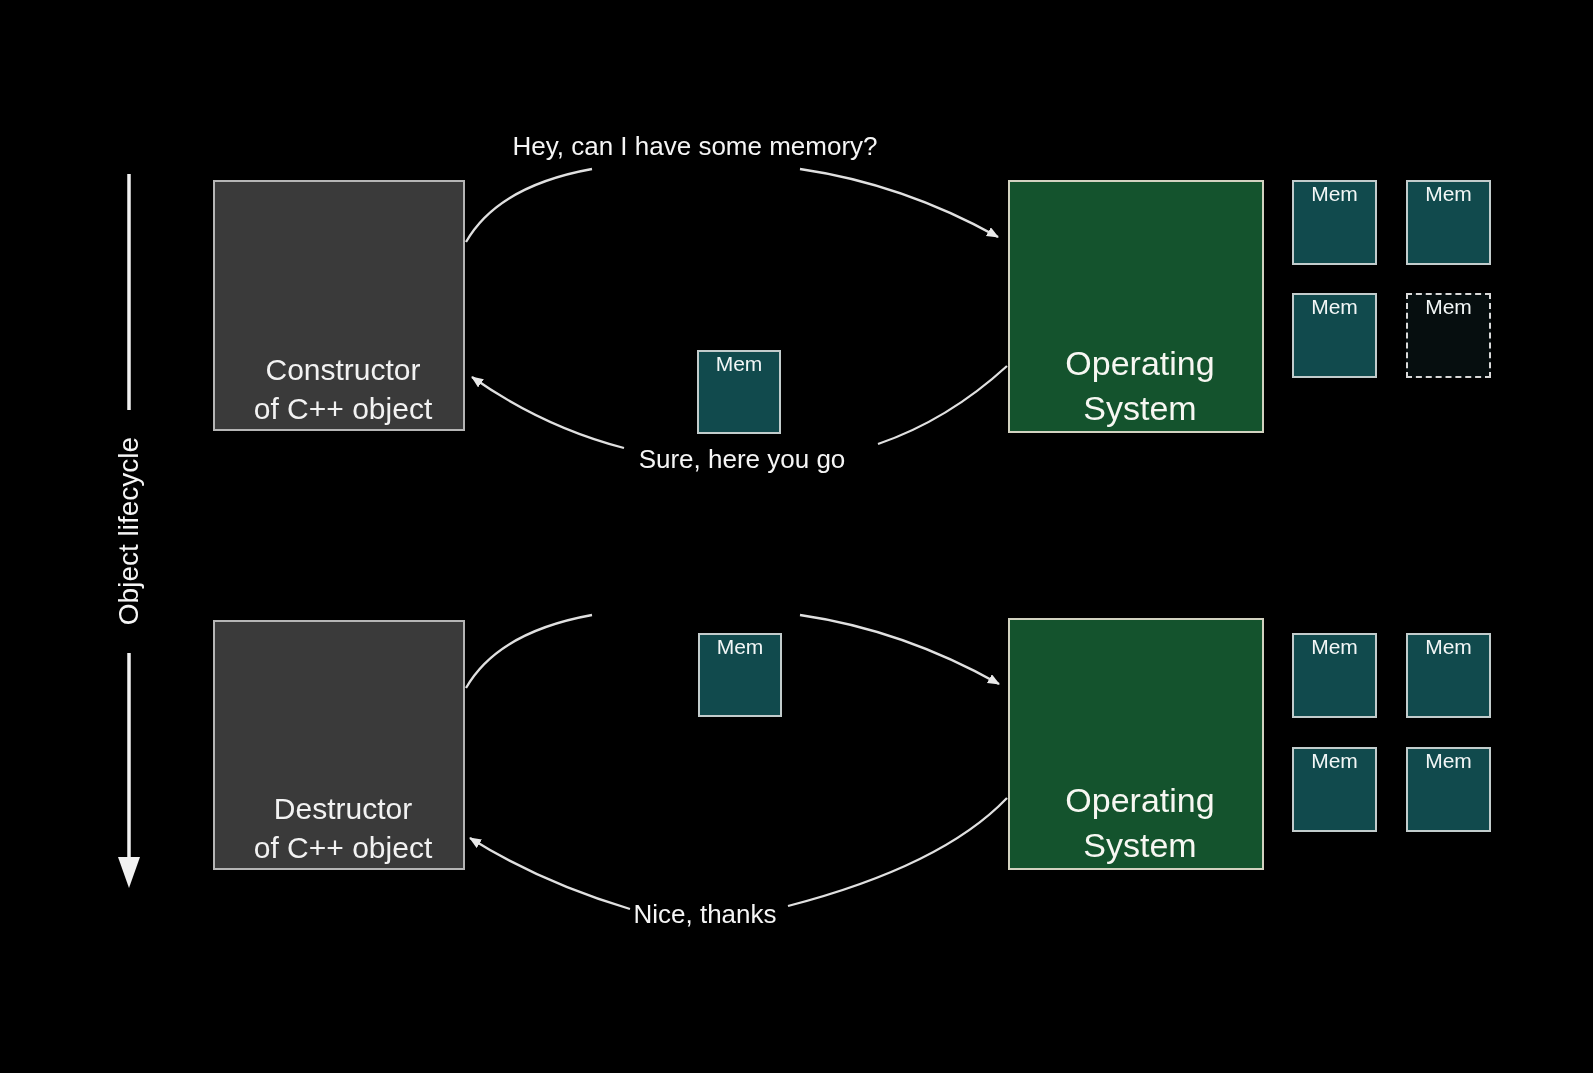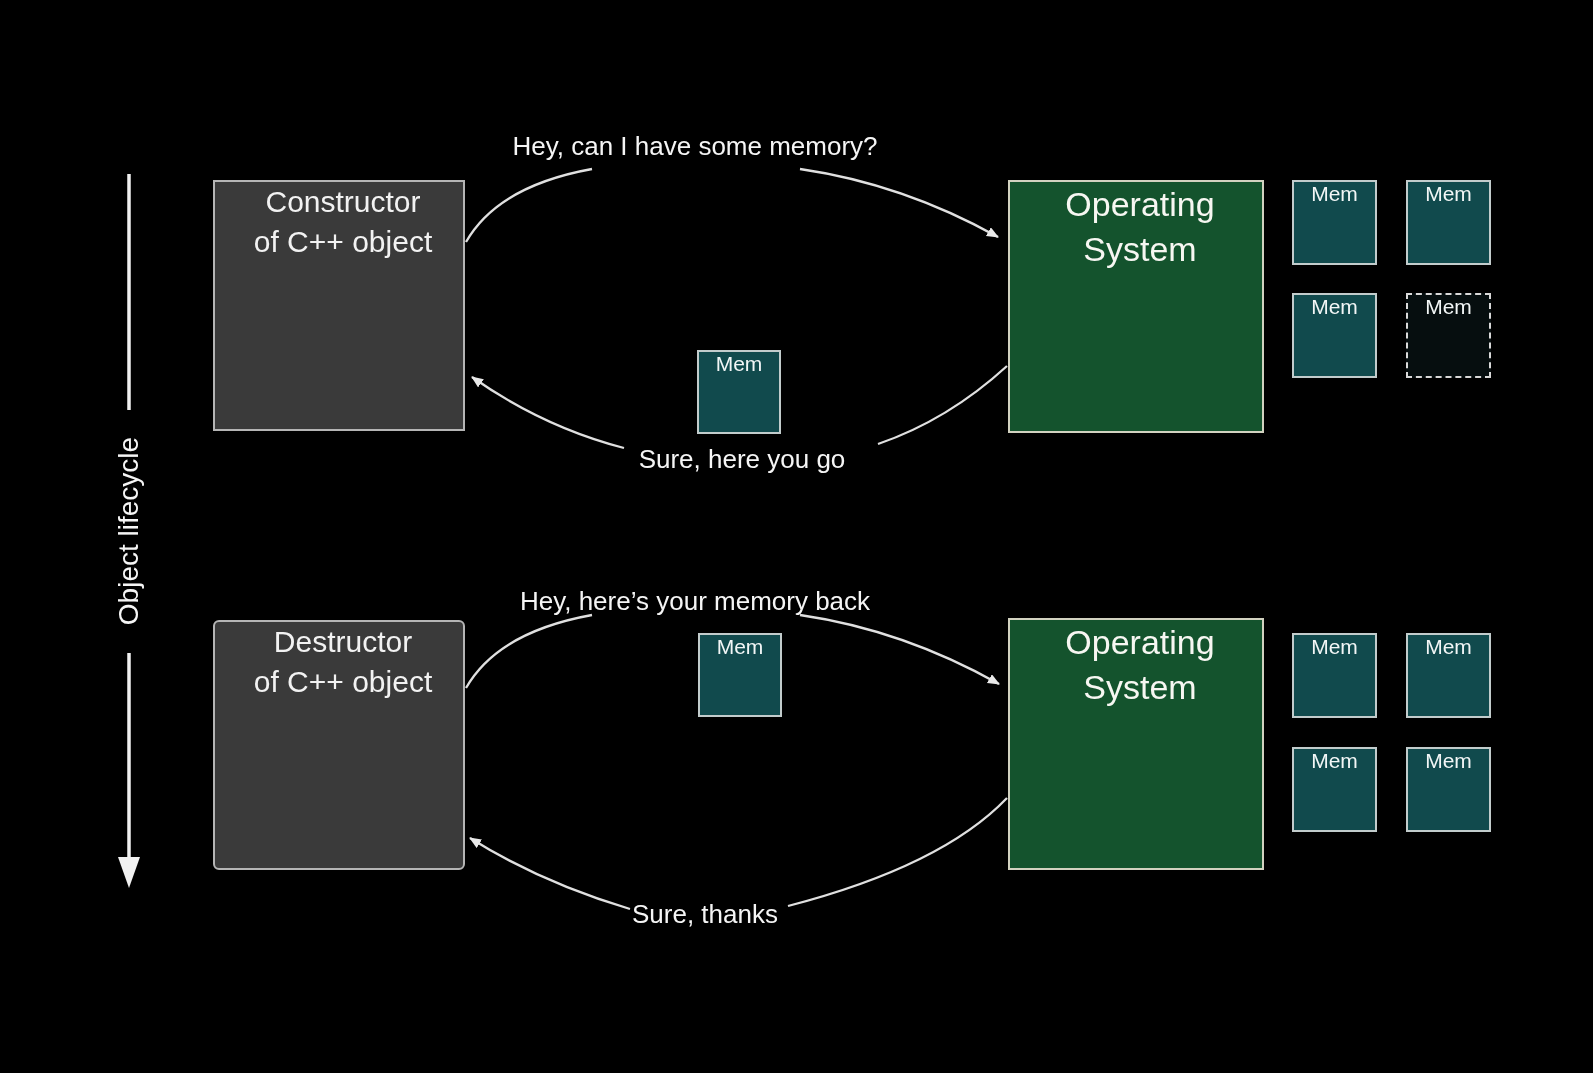--- a/index.html
+++ b/index.html
@@ -21,21 +21,21 @@
     position: absolute;
     left: 0; top: 0;
     width: 1593px;
     height: 1073px;
   }
   .box {
     position: absolute;
     display: flex;
     flex-direction: column;
     align-items: center;
-    justify-content: flex-start;
+    justify-content: flex-end;
     text-align: center;
     line-height: 1.32;
     padding-left: 8px;
   }
   .box.gray {
     background: #3a3a3a;
     border: 2px solid #b5b5b5;
     font-size: 30px;
     color: #f2f2f2;
   }
@@ -141,33 +141,32 @@
   <div class="mem" style="left:1406px; top:180px;">
     <span>Mem</span>
   </div>
   <div class="mem" style="left:1292px; top:293px;">
     <span>Mem</span>
   </div>
   <div class="mem dashed" style="left:1406px; top:293px;">
     <span>Mem</span>
   </div>
 
-  <div class="box gray" style="left:213px; top:620px; width:252px; height:250px;border-radius:6px;">
+  <div class="box gray" style="left:213px; top:620px; width:252px; height:250px;">
     <div>Destructor</div>
     <div>of C++ object</div>
   </div>
 
   <div class="box olive" style="left:1008px; top:618px; width:256px; height:252px;">
     <div>Operating</div>
     <div>System</div>
   </div>
 
-  <div class="speech" style="left:695px; top:586px;">Hey, here’s your memory back</div>
 
-  <div class="speech" style="left:705px; top:899px;">Sure, thanks</div>
+  <div class="speech" style="left:705px; top:899px;">Nice, thanks</div>
 
   <div class="mem" style="left:698px; top:633px; width:84px; height:84px;">
     <span>Mem</span>
   </div>
 
   <div class="mem" style="left:1292px; top:633px;">
     <span>Mem</span>
   </div>
   <div class="mem" style="left:1406px; top:633px;">
     <span>Mem</span>

